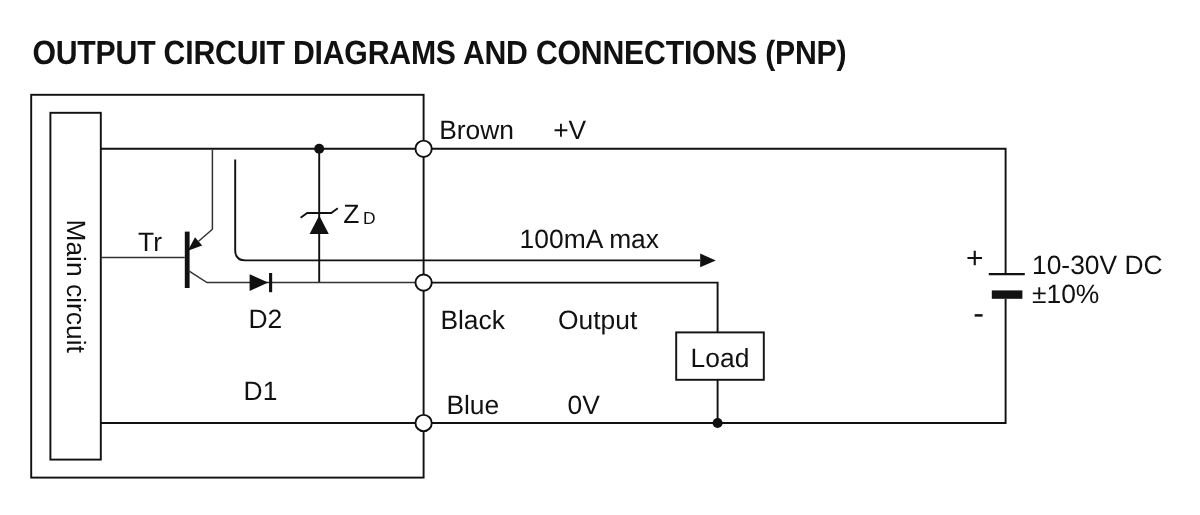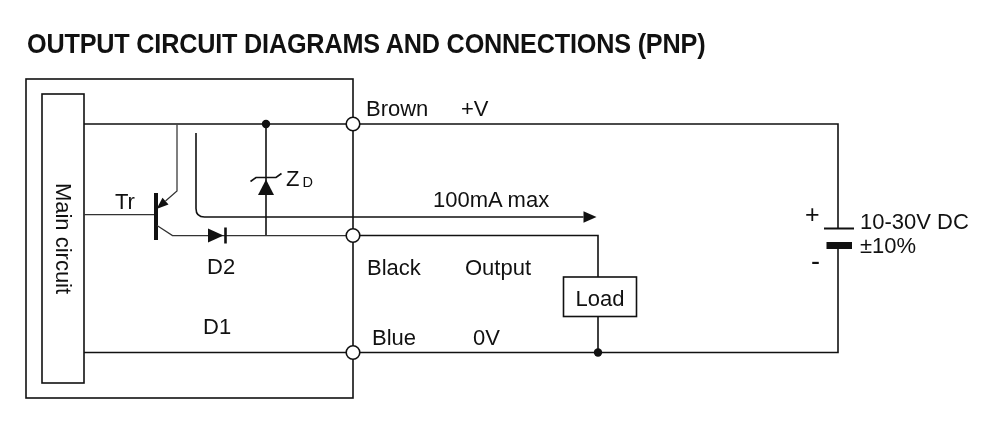--- a/index.html
+++ b/index.html
@@ -4,21 +4,20 @@
 <style>
   html, body { margin: 0; padding: 0; background: #ffffff; }
   .stage {
     position: relative;
     width: 1000px;
     height: 429px;
     background: #ffffff;
     overflow: hidden;
     font-family: "Liberation Sans", sans-serif;
     color: #111111;
-    border-radius: 10px;
   }
   .page-title {
     position: absolute;
     left: 27px;
     top: 28px;
     font-size: 28px;
     font-weight: 700;
     letter-spacing: -0.2px;
     white-space: nowrap;
     transform: scaleX(0.90);

